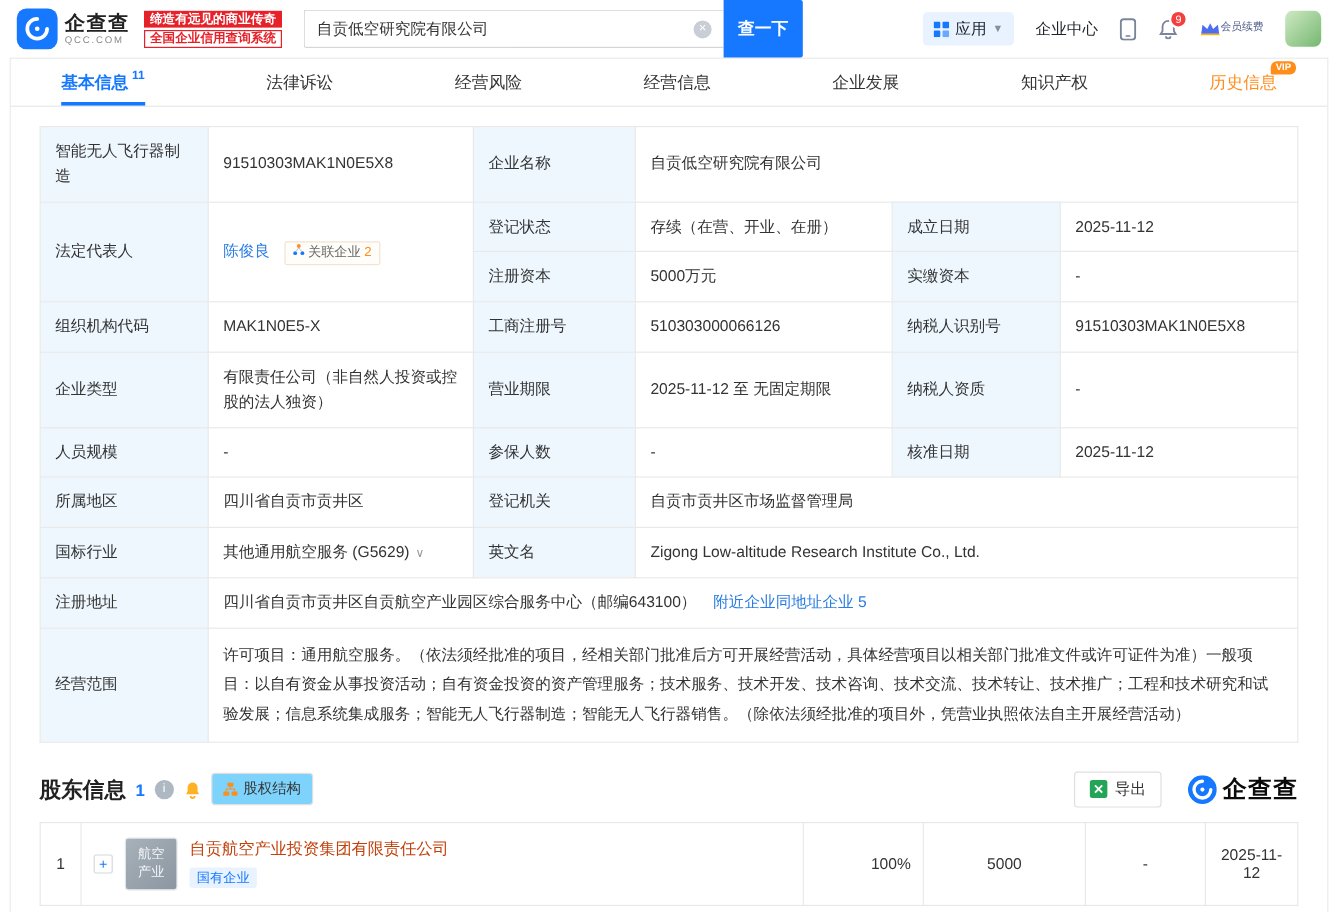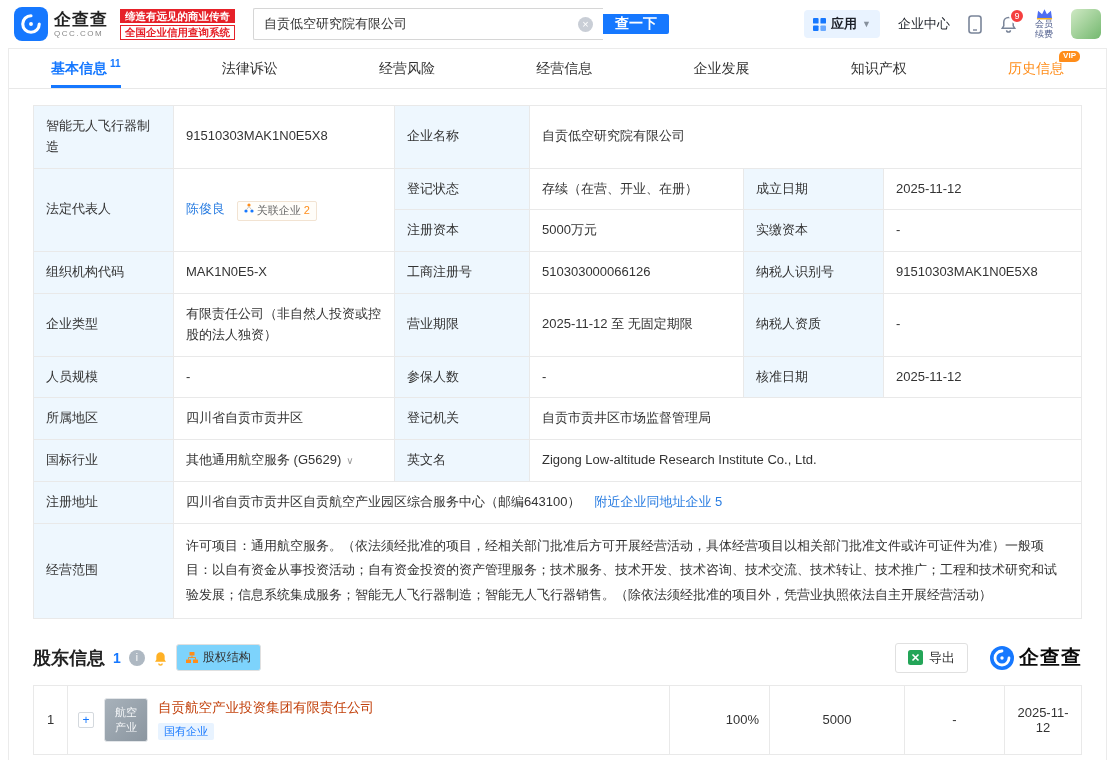--- a/index.html
+++ b/index.html
@@ -13,29 +13,29 @@
   .logo-icon{width:34px;height:34px;border-radius:8px;background:#1678ff;display:flex;align-items:center;justify-content:center;flex:0 0 auto}
   .logo-txt{display:flex;flex-direction:column;line-height:1}
   .logo-name{font-size:17px;font-weight:bold;color:#222;letter-spacing:1px}
   .logo-domain{font-size:8px;color:#888;letter-spacing:1.5px;margin-top:2px}
   .slogan{display:flex;flex-direction:column;gap:2px;font-size:10.5px;line-height:1;margin-left:2px}
   .slogan .l1{background:#e62129;color:#fff;padding:2px 5px;font-weight:bold}
   .slogan .l2{color:#e62129;border:1px solid #e62129;padding:1px 4px;font-weight:bold}
   .search{display:flex;align-items:center;margin-left:8px;position:relative}
   .search input{width:350px;height:32px;border:1px solid #d6d6d6;border-right:none;border-radius:2px 0 0 2px;padding:0 28px 0 10px;font-size:13px;color:#333;outline:none;font-family:inherit}
   .clear-ic{position:absolute;right:76px;width:15px;height:15px;border-radius:50%;background:#c9ced6;color:#fff;font-size:11px;line-height:15px;text-align:center;cursor:pointer}
-  .search-btn{width:66px;height:20px;background:#1678ff;color:#fff;border:none;font-size:14px;font-weight:bold;border-radius:0 2px 2px 0;cursor:pointer;font-family:inherit}
+  .search-btn{width:66px;height:48px;background:#1678ff;color:#fff;border:none;font-size:14px;font-weight:bold;border-radius:0 2px 2px 0;cursor:pointer;font-family:inherit}
   .topnav{margin-left:auto;display:flex;align-items:center;gap:18px}
   .app-pill{display:flex;align-items:center;gap:5px;background:#e9f3ff;border-radius:4px;padding:5px 9px;cursor:pointer}
-  .app-pill .t{color:#1d2129;font-weight:bold}
+  .app-pill .t{color:#1d2129;font-weight:normal}
   .app-pill .c{color:#86909c;font-size:9px}
   .nav-link{color:#1d2129;cursor:pointer}
   .icon-btn{position:relative;cursor:pointer;display:flex;align-items:center}
   .badge{position:absolute;top:-7px;right:-8px;min-width:16px;height:16px;padding:0 3px;background:#f53f3f;border:2px solid #fff;border-radius:9px;color:#fff;font-size:9px;line-height:12px;text-align:center}
-  .member{display:flex;flex-direction:column;align-items:center;line-height:1.1;font-size:9px;color:#4e5d8c;cursor:pointer}
+  .member{display:flex;flex-direction:row;align-items:flex-start;line-height:1.1;font-size:9px;color:#4e5d8c;cursor:pointer}
   .avatar{width:30px;height:30px;border-radius:6px;background:linear-gradient(135deg,#cfe9c4,#74b86f);cursor:pointer}
 
   
   .frame{margin:0 8px 8px;border:1px solid #ebebeb;background:#fff}
   .tabs{height:40px;display:flex;align-items:stretch;justify-content:space-between;padding:0 42px;border-bottom:1px solid #e8e8e8}
   .tab{display:flex;align-items:center;font-size:14px;color:#333;cursor:pointer;position:relative;border-bottom:3px solid transparent;padding-top:3px}
   .tab sup{font-size:10px;margin-left:3px;transform:translateY(-5px);color:#1678ff}
   .tab.active{color:#1678ff;font-weight:bold;border-bottom-color:#1678ff}
   .tab.vip-tab{color:#ff8d1a}
   .vip-badge{position:absolute;top:2px;right:-16px;background:#ff8d1a;color:#fff;font-size:8px;font-weight:bold;border-radius:5px 5px 5px 1px;padding:1px 4px;line-height:1.1}

